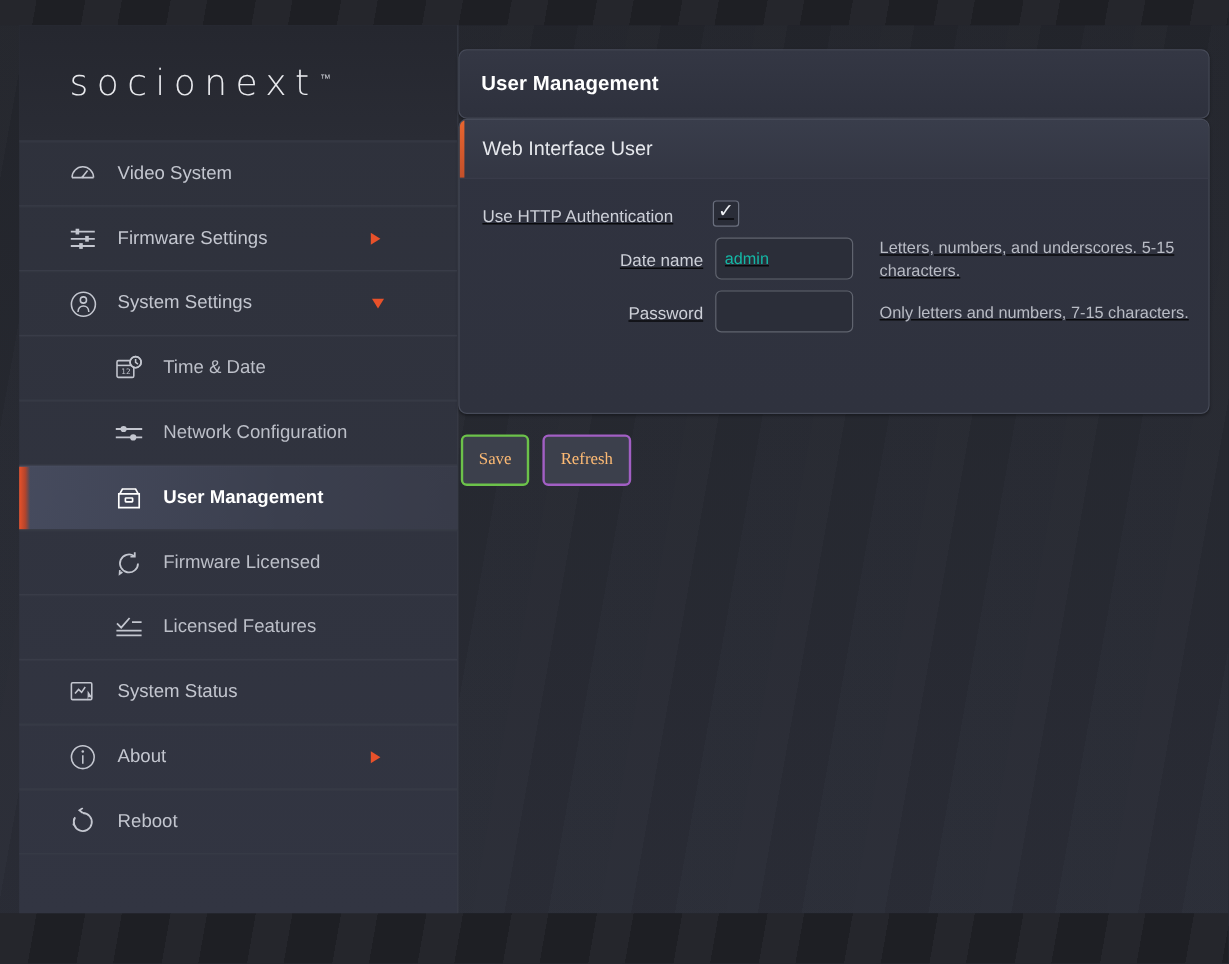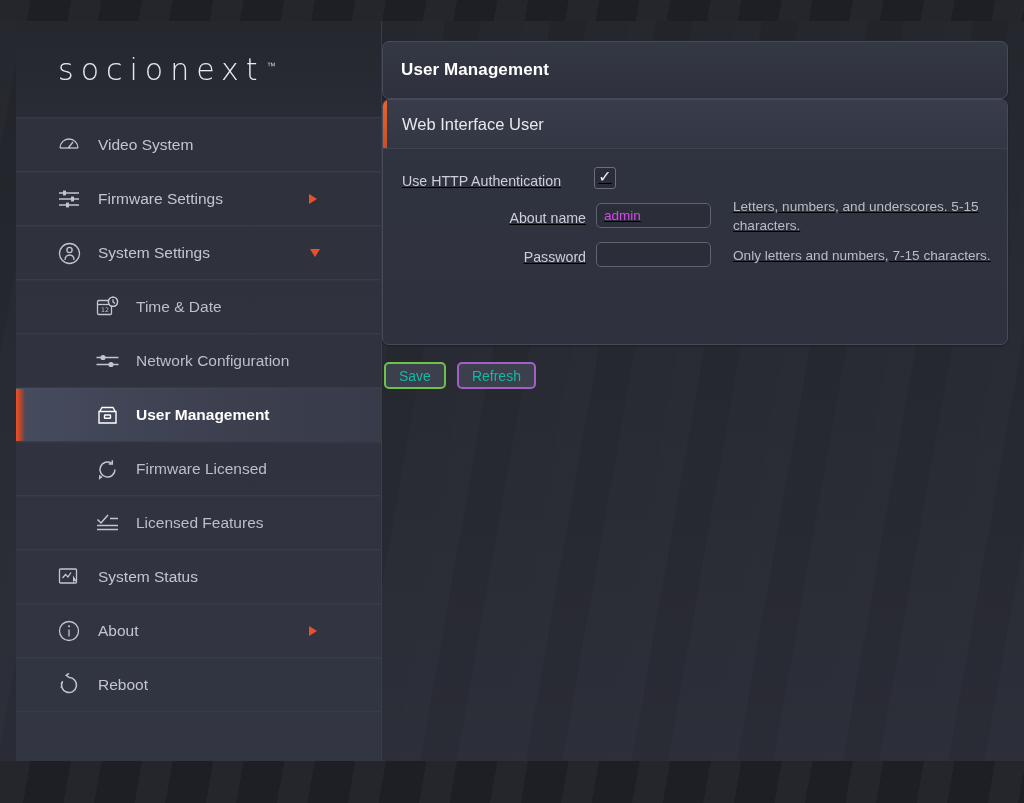--- a/index.html
+++ b/index.html
@@ -211,26 +211,26 @@
     cursor: pointer;
   }
   .checkbox .tick {
     color: #eef0f4;
     font-size: 16px;
     line-height: 1;
     margin-top: -2px;
   }
 
   .f-input {
-    width: 115px; height: 25px;
+    width: 115px; height: 35px;
     margin-left: 10px;
     background: #2b2e39;
     border: 1px solid #60646f;
     border-radius: 5px;
-    color: #d946ef;
+    color: #14b8a6;
     font-size: 13.5px;
     font-family: "Liberation Sans", sans-serif;
     padding: 0 7px;
     outline: none;
   }
   .f-input::placeholder { color: #6e7382; }
 
   .hint {
     color: #b9bcc5;
     font-size: 13.6px;
@@ -240,27 +240,27 @@
     padding-top: 1px;
   }
 
   .btn-row {
     margin-top: 17px;
     display: flex;
     gap: 11px;
     padding-left: 2px;
   }
   .btn {
-    height: 27px;
+    height: 43px;
     padding: 0 13px;
     background: #3c404c;
     border-radius: 5px;
-    color: #14b8a6;
+    color: #fdba74;
     font-size: 14px;
-    font-family: Liberation Sans, sans-serif;
+    font-family: Liberation Serif, serif;
     display: flex; align-items: center; justify-content: center;
     cursor: pointer;
   }
   .btn.save   { border: 2px solid #6cc24a; }
   .btn.refresh{ border: 2px solid #a25fc4; }
 
   
   .ico svg { display: block; }
 </style>
 </head>
@@ -431,21 +431,21 @@
       <div class="form-body">
 
         <div class="form-row">
           <span class="f-label check">Use HTTP Authentication</span>
           <span class="checkbox">
             <span class="tick">✓</span>
           </span>
         </div>
 
         <div class="form-row">
-          <span class="f-label field">About name</span>
+          <span class="f-label field">Date name</span>
           <input class="f-input" type="text" value="admin" style="">
           <span class="hint">Letters, numbers, and underscores. 5-15 characters.</span>
         </div>
 
         <div class="form-row">
           <span class="f-label field">Password</span>
           <input class="f-input" type="password" value="" style="">
           <span class="hint">Only letters and numbers, 7-15 characters.</span>
         </div>
 

